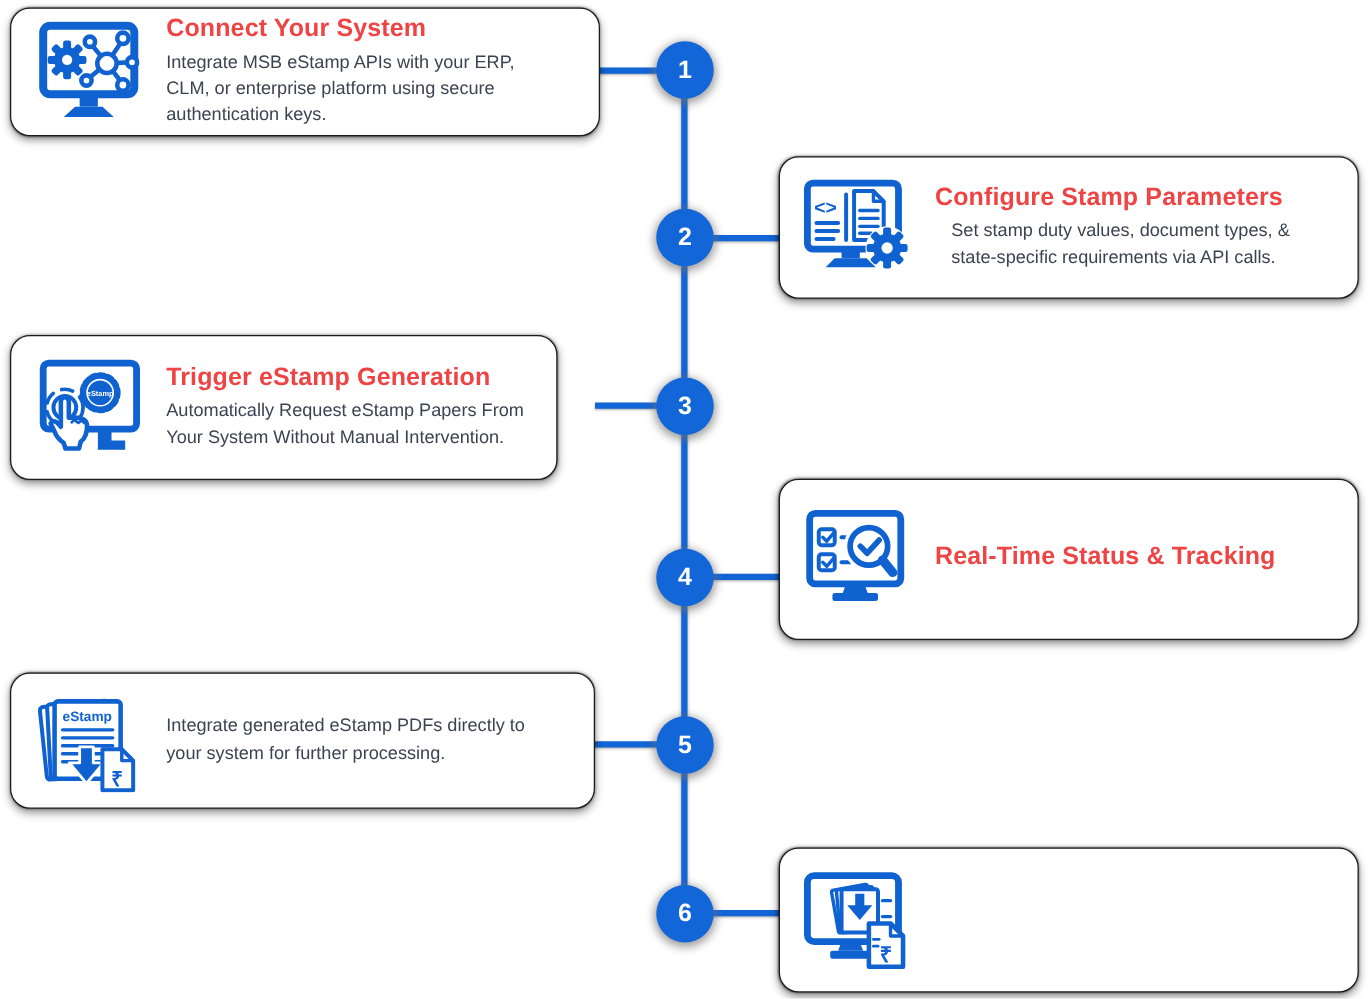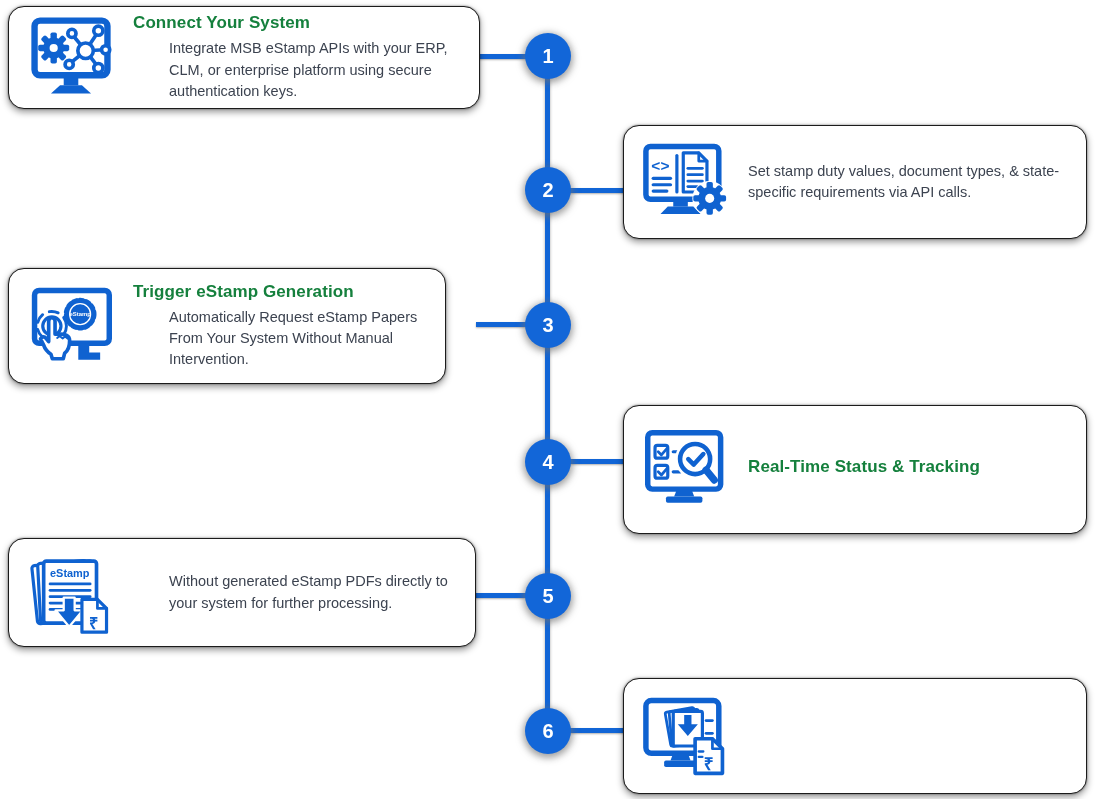--- a/index.html
+++ b/index.html
@@ -35,29 +35,29 @@
   .node-6{left:525px;top:708px;}
   .card{
     position:absolute;background:#ffffff;border:1.5px solid #1b1b1b;border-radius:16px;
     box-shadow:0 3px 7px rgba(0,0,0,.42),0 0 2px rgba(0,0,0,.5);
     display:flex;align-items:center;gap:16px;
     padding:10px 18px 10px 16px;box-sizing:border-box;
   }
   .card-1{left:8px;top:6px;width:472px;height:103px;}
   .card-2{left:623px;top:125px;width:464px;height:114px;}
   .card-3{left:8px;top:268px;width:438px;height:116px;}
-  .card-4{left:623px;top:405px;width:464px;height:129px;}
+  .card-4{left:623px;top:383px;width:464px;height:129px;}
   .card-5{left:8px;top:538px;width:468px;height:109px;}
   .card-6{left:623px;top:678px;width:464px;height:116px;}
   .icon-wrap{flex:0 0 92px;display:flex;align-items:center;justify-content:center;}
   .text{flex:1;}
-  .title{font-size:17px;font-weight:bold;color:#15803d;margin:0 0 5px 0;letter-spacing:.1px;}
+  .title{font-size:20px;font-weight:bold;color:#ef4444;margin:0 0 5px 0;letter-spacing:.1px;}
   .desc{font-size:14.5px;color:#3c4350;line-height:1.45;margin:0;}
-  .card-left .desc{max-width:315px;margin-left:36px;}
-  .card-right .desc{max-width:335px;}
+  .card-left .desc{max-width:315px;}
+  .card-right .desc{max-width:335px;margin-left:13px;}
   .ic{stroke-linecap:round;stroke-linejoin:round;}
 </style>
 </head>
 <body>
 
 <div class="canvas">
 
   <div class="vline"></div>
 
   <div class="hconn conn-1"></div>
@@ -159,20 +159,21 @@
             <rect x="-3.5" y="-18" width="7" height="10" rx="2" transform="rotate(225)"></rect>
             <rect x="-3.5" y="-18" width="7" height="10" rx="2" transform="rotate(270)"></rect>
             <rect x="-3.5" y="-18" width="7" height="10" rx="2" transform="rotate(315)"></rect>
           </g>
           <circle r="12.5" fill="#0f62d0"></circle>
           <circle r="5" fill="#fff"></circle>
         </g>
       </svg>
     </span>
     <div class="text">
+      <h3 class="title">Configure Stamp Parameters</h3>
       <p class="desc">Set stamp duty values, document types, &amp; state-specific requirements via API calls.</p>
     </div>
   </section>
 
   <section class="card card-3 card-left">
     <span class="icon-wrap">
       <svg class="ic" viewBox="0 0 100 90" width="92" height="82">
         <rect x="10" y="6" width="82" height="58" rx="5" fill="#fff" stroke="#0f62d0" stroke-width="6"></rect>
         <path d="M58 64 h12 v10 h12 v8 h-24 z" fill="#0f62d0"></path>
         <g transform="translate(60,32)">
@@ -230,21 +231,21 @@
           <line x1="27" y1="56" x2="71" y2="56"></line>
           <line x1="27" y1="63" x2="60" y2="63"></line>
         </g>
         <path d="M42 50 h12 v14 h9 l-15 18 l-15 -18 h9 z" fill="#0f62d0" stroke="#fff" stroke-width="2.5"></path>
         <path d="M62 52 h17 l10 10 v26 h-27 z" fill="#fff" stroke="#0f62d0" stroke-width="3.5"></path>
         <path d="M79 52 v10 h10" fill="none" stroke="#0f62d0" stroke-width="3"></path>
         <text x="75" y="84" font-size="18" font-weight="bold" fill="#0f62d0" text-anchor="middle">₹</text>
       </svg>
     </span>
     <div class="text">
-      <p class="desc">Without generated eStamp PDFs directly to your system for further processing.</p>
+      <p class="desc">Integrate generated eStamp PDFs directly to your system for further processing.</p>
     </div>
   </section>
 
   <section class="card card-6 card-right">
     <span class="icon-wrap">
       <svg class="ic" viewBox="0 0 100 90" width="92" height="82">
         <rect x="6" y="6" width="80" height="58" rx="6" fill="#fff" stroke="#0f62d0" stroke-width="6"></rect>
         <path d="M36 64 h16 l3 8 h-22 z" fill="#0f62d0"></path>
         <rect x="26" y="72" width="40" height="7" rx="2" fill="#0f62d0"></rect>
         <rect x="30" y="16" width="32" height="38" rx="2" fill="#fff" stroke="#0f62d0" stroke-width="3" transform="rotate(-10 46 35)"></rect>

